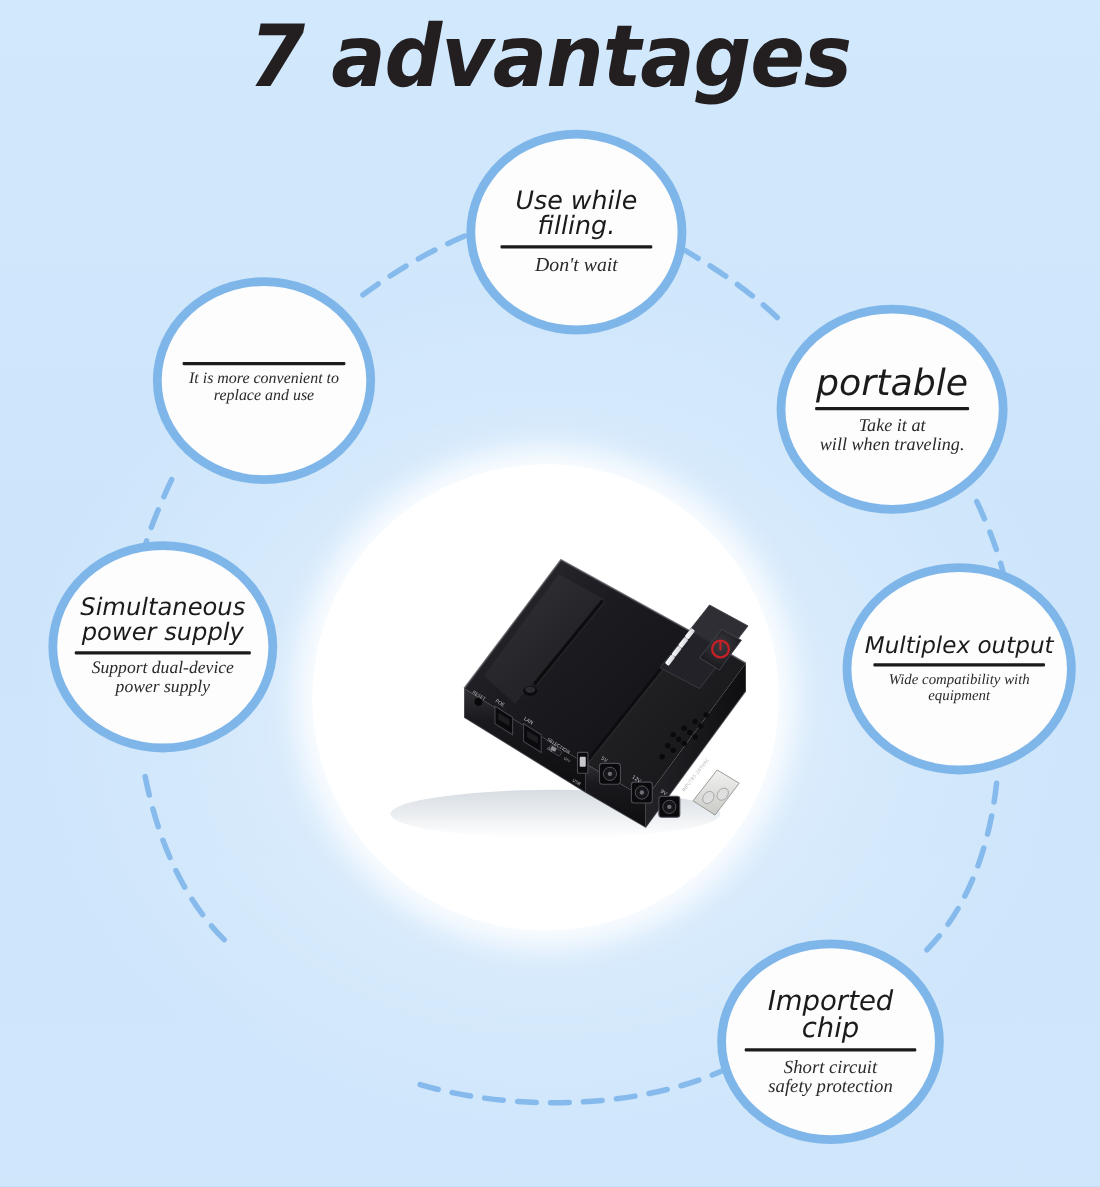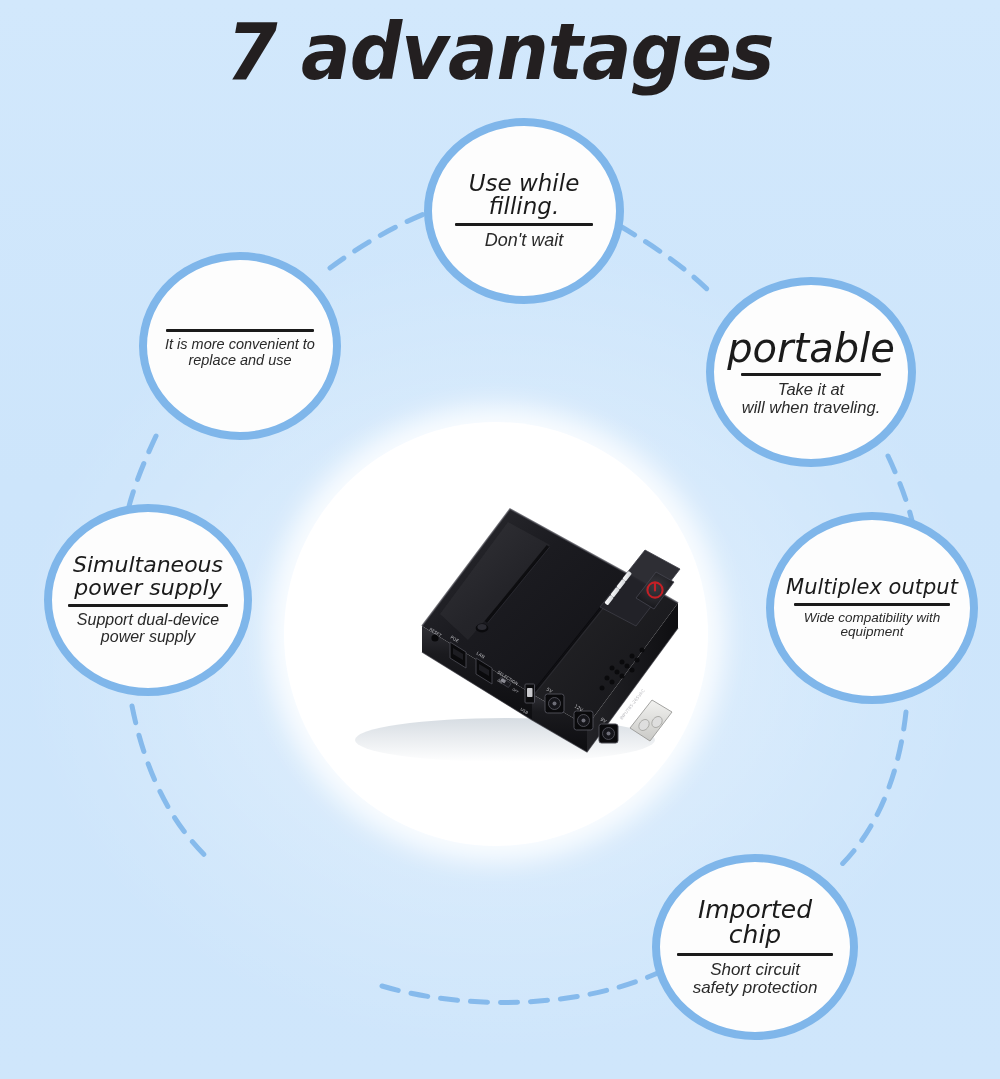--- a/index.html
+++ b/index.html
@@ -97,44 +97,44 @@
     line-height: 1.02;
     white-space: pre-line;
   }
   .bubble .rule {
     height: 3px;
     background: #1b1b1b;
     margin: 5px 0 5px 0;
     border-radius: 1px;
   }
   .bubble .sub {
-    font-family: Liberation Sans, sans-serif;
+    font-family: Liberation Serif, serif;
     font-style: italic;
     color: #2a2a2a;
     line-height: 1.06;
     white-space: pre-line;
   }
 
   
   #b-top        { left: 424px; top: 118px; width: 200px; height: 186px; }
   #b-top .head  { font-size: 23px; font-style: italic; }
   #b-top .rule  { width: 138px; }
   #b-top .sub   { font-size: 18px; }
 
   #b-topleft        { left: 139px; top: 252px; width: 202px; height: 188px; }
   #b-topleft .head  { font-size: 23px; }
   #b-topleft .rule  { width: 148px; }
   #b-topleft .sub   { font-size: 14.5px; }
 
   #b-topright        { left: 706px; top: 277px; width: 210px; height: 190px; }
-  #b-topright .head  { font-size: 40px; }
+  #b-topright .head  { font-size: 33px; }
   #b-topright .rule  { width: 140px; }
   #b-topright .sub   { font-size: 16.5px; }
 
-  #b-left        { left: 44px; top: 504px; width: 208px; height: 192px; }
+  #b-left        { left: 44px; top: 492px; width: 208px; height: 192px; }
   #b-left .head  { font-size: 22px; }
   #b-left .rule  { width: 160px; }
   #b-left .sub   { font-size: 16px; }
 
   #b-right        { left: 766px; top: 512px; width: 212px; height: 192px; }
   #b-right .head  { font-size: 21px; }
   #b-right .rule  { width: 156px; }
   #b-right .sub   { font-size: 13.5px; }
 
   #b-bottomleft        { left: 195px; top: 845px; width: 202px; height: 186px; }

